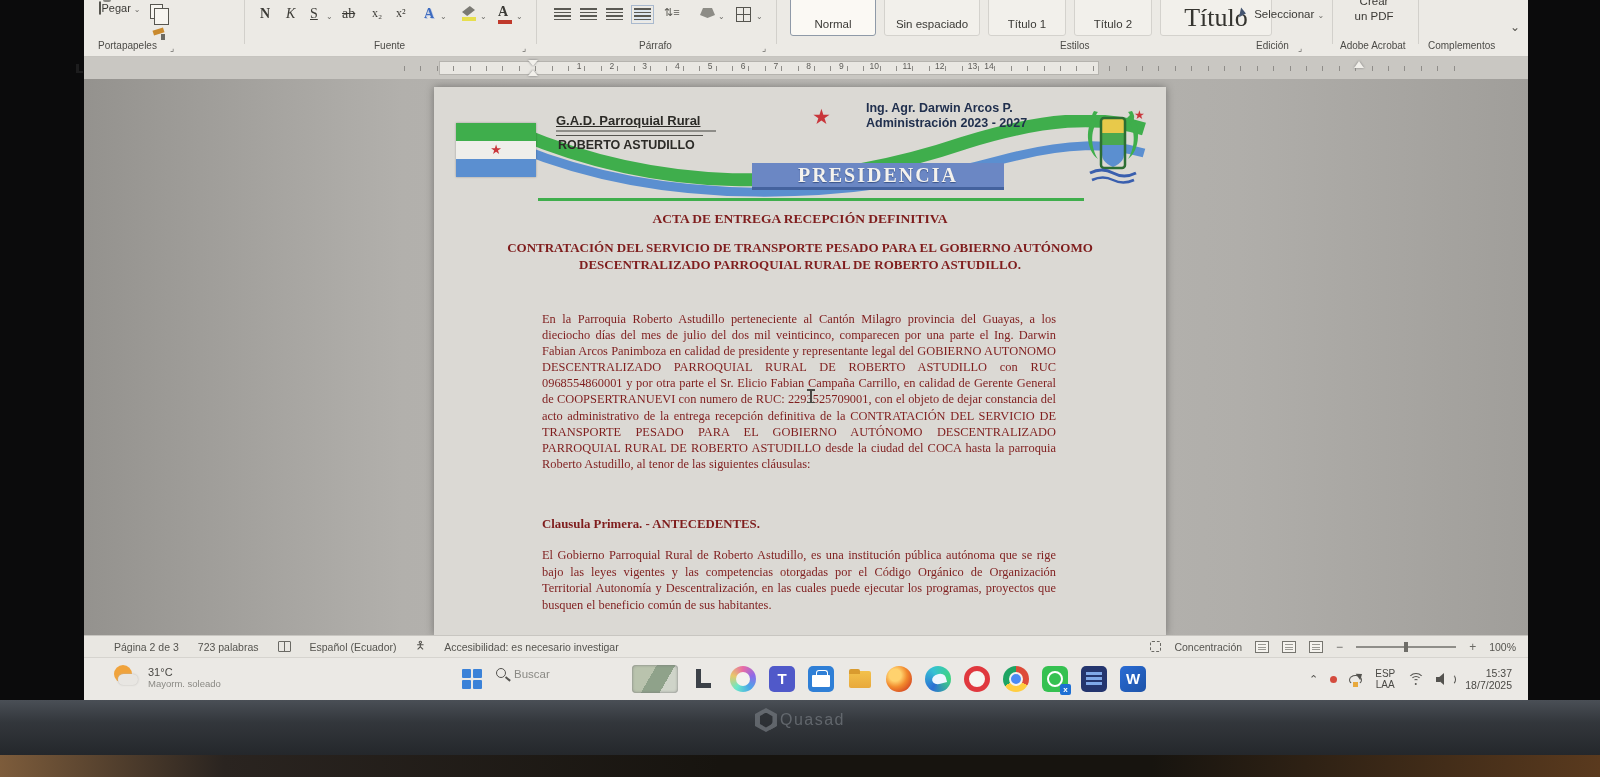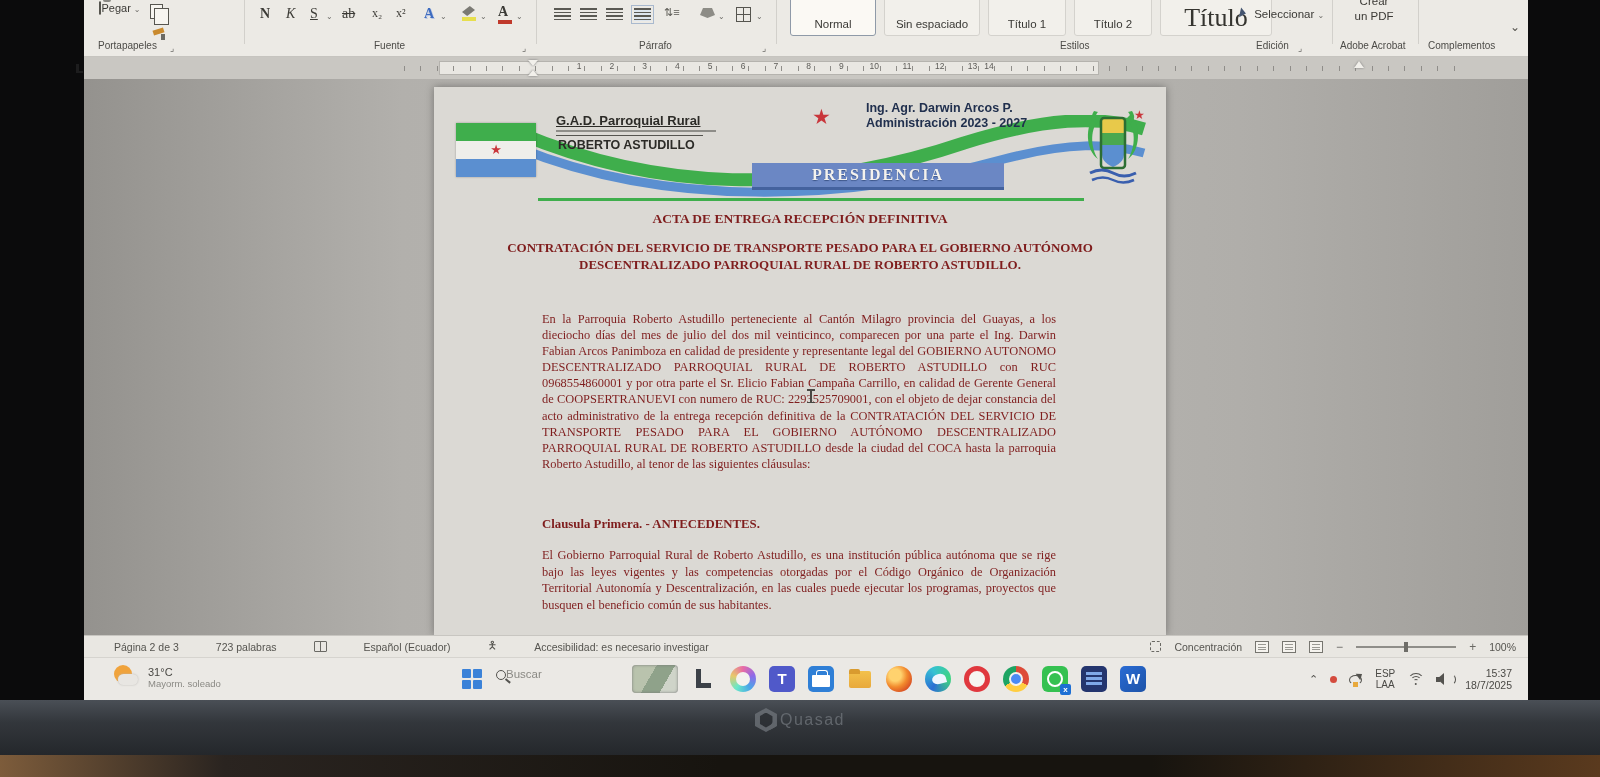--- a/index.html
+++ b/index.html
@@ -77,40 +77,40 @@
   .flag .s3{height:18px;background:var(--flag_blue)}
   .flag .star{color:var(--star_red);font-size:13px}
   .orgblock{position:absolute;left:122px;top:26px;width:230px}
   .org1{font-weight:bold;font-size:13px;color:#2c2b27;text-decoration:underline}
   .orgtiny{width:160px;height:2px;background:#8e8d88;margin:2px 0 3px}
   .org2{font-weight:bold;font-size:12.5px;color:#2c2b27;border-top:1.5px solid #55544f;display:inline-block;padding:2px 8px 0 2px}
   .midstar{position:absolute;left:378px;top:18px;font-size:21px;color:var(--star_red)}
   .rightblock{position:absolute;left:432px;top:14px;width:235px;font-weight:bold;font-size:12.5px;color:#21304e;line-height:15px}
   .emblem{position:absolute;left:648px;top:20px;width:62px;height:80px}
   .banner{position:absolute;left:318px;top:76px;width:252px;height:27px;background:var(--banner_blue);border-bottom:3px solid #44629e;display:flex;align-items:center;justify-content:center}
-  .banner span{font-family:"Liberation Serif",serif;font-weight:bold;font-size:16px;letter-spacing:2px;color:#f4f2ee;text-shadow:0 1px 1px #3c5588}
+  .banner span{font-family:"Liberation Serif",serif;font-weight:bold;font-size:20px;letter-spacing:2px;color:#f4f2ee;text-shadow:0 1px 1px #3c5588}
   .greenline{position:absolute;left:104px;top:111px;width:546px;height:3px;background:var(--flag_green)}
 
   
   .doc-serif{font-family:"Liberation Serif",serif;color:#7f1d1d}
   .dtitle{position:absolute;left:0;top:124px;width:100%;text-align:center;font-weight:bold;font-size:13.5px}
   .dsub{position:absolute;left:66px;top:152px;width:600px;text-align:center;font-weight:bold;font-size:13px;line-height:17px}
   .dpara1{position:absolute;left:108px;top:224px;width:514px;font-size:12.4px;line-height:16.1px;text-align:justify}
   .dclause{position:absolute;left:108px;top:430px;width:514px;font-weight:bold;font-size:12.8px}
   .dpara2{position:absolute;left:108px;top:460px;width:514px;font-size:12.4px;line-height:16.6px;text-align:justify}
   .ibeam{position:absolute;left:726px;top:310px;width:2px;height:14px;background:#4a4945}
   .ibeam:before,.ibeam:after{content:"";position:absolute;left:-3px;width:8px;height:1.5px;background:#4a4945}
   .ibeam:before{top:0}.ibeam:after{bottom:0}
   .watermark{position:absolute;left:1118px;top:498px;color:rgba(210,208,204,.75);text-shadow:0 0 2px rgba(120,118,114,.25)}
   .watermark .w1{font-size:16px}
   .watermark .w2{font-size:9.5px;margin-top:3px;color:rgba(200,198,194,.55)}
 
   
   .statusbar{position:absolute;left:0;top:635px;width:100%;height:22px;background:#e9e7e2;border-top:1px solid #c8c6c1;font-size:10.5px;color:#55544f;display:flex;align-items:center}
-  .sb-left{display:flex;align-items:center;gap:37px;padding-left:30px}
+  .sb-left{display:flex;align-items:center;gap:19px;padding-left:30px}
   .sb-right{position:absolute;right:12px;display:flex;align-items:center;gap:13px}
   .sb-item{cursor:pointer;white-space:nowrap}
   .bookic{width:13px;height:11px;border:1.2px solid #6a6964;border-radius:1px;position:relative;cursor:pointer}
   .bookic:before{content:"";position:absolute;left:50%;top:0;width:1px;height:100%;background:#6a6964}
   .accic{font-size:11px;cursor:pointer}
   .focusic{width:11px;height:11px;border:1.2px dashed #6a6964;border-radius:2px}
   .viewic{width:14px;height:12px;border:1.2px solid #76756f;background:#f5f3ee;cursor:pointer;position:relative}
   .viewic:before{content:"";position:absolute;left:2px;top:2px;right:2px;height:6px;background:repeating-linear-gradient(#9a9993 0 1px,transparent 1px 2.6px)}
   .zoomline{width:100px;height:2px;background:#8f8e89;position:relative;cursor:pointer}
   .zoomline .knob{position:absolute;left:48px;top:-4px;width:4px;height:10px;background:#6e6d68}
@@ -119,21 +119,21 @@
   
   .taskbar{position:absolute;left:0;top:657px;width:100%;height:43px;background:#ebe9e5;border-top:1px solid #d6d4cf}
   .weather{position:absolute;left:28px;top:5px;display:flex;gap:8px;align-items:center;cursor:pointer}
   .wicon{width:28px;height:28px;position:relative}
   .wicon .sun{position:absolute;left:2px;top:2px;width:18px;height:18px;border-radius:50%;background:#f0a33c}
   .wicon .cloud{position:absolute;left:6px;top:11px;width:20px;height:11px;border-radius:8px;background:#e8e6e2;box-shadow:0 0 2px #b9b7b3}
   .wtext .t1{font-size:11px;color:#4a4945}
   .wtext .t2{font-size:9.5px;color:#8a8984}
   .startbtn{position:absolute;left:378px;top:11px;width:20px;height:20px;display:grid;grid-template-columns:9px 9px;grid-template-rows:9px 9px;gap:2px;cursor:pointer}
   .startbtn i{background:#3b82d8;border-radius:1px}
-  .searchbox{position:absolute;left:412px;top:10px;display:flex;align-items:flex-end;gap:0;cursor:pointer}
+  .searchbox{position:absolute;left:412px;top:10px;display:flex;align-items:flex-start;gap:8px;cursor:pointer}
   .magnify{width:10px;height:10px;border:1.6px solid #54534f;border-radius:50%;position:relative}
   .magnify:after{content:"";position:absolute;left:8px;top:9px;width:6px;height:1.6px;background:#54534f;transform:rotate(40deg)}
   .searchbox span{font-size:11.5px;color:#8a8984}
   .ticons{position:absolute;left:548px;top:7px;display:flex;align-items:center;gap:13px}
   .ic{width:26px;height:26px;cursor:pointer;position:relative;border-radius:5px}
   .ic.widgets{width:46px;height:28px;border-radius:4px;background:linear-gradient(120deg,#b9c3ad 0 40%,#8fa28a 40% 70%,#cfd4c9 70%);box-shadow:inset 0 0 3px #777}
   .ic.lapp{background:none}
   .ic.lapp:before{content:"";position:absolute;left:5px;top:3px;width:5px;height:19px;background:#3c4148}
   .ic.lapp:after{content:"";position:absolute;left:5px;top:17px;width:15px;height:5px;background:#3c4148}
   .ic.copilot{border-radius:50%;background:conic-gradient(#e86aa6,#8e6ae8,#4aa8e8,#6ae8c8,#e8c86a,#e86aa6)}

